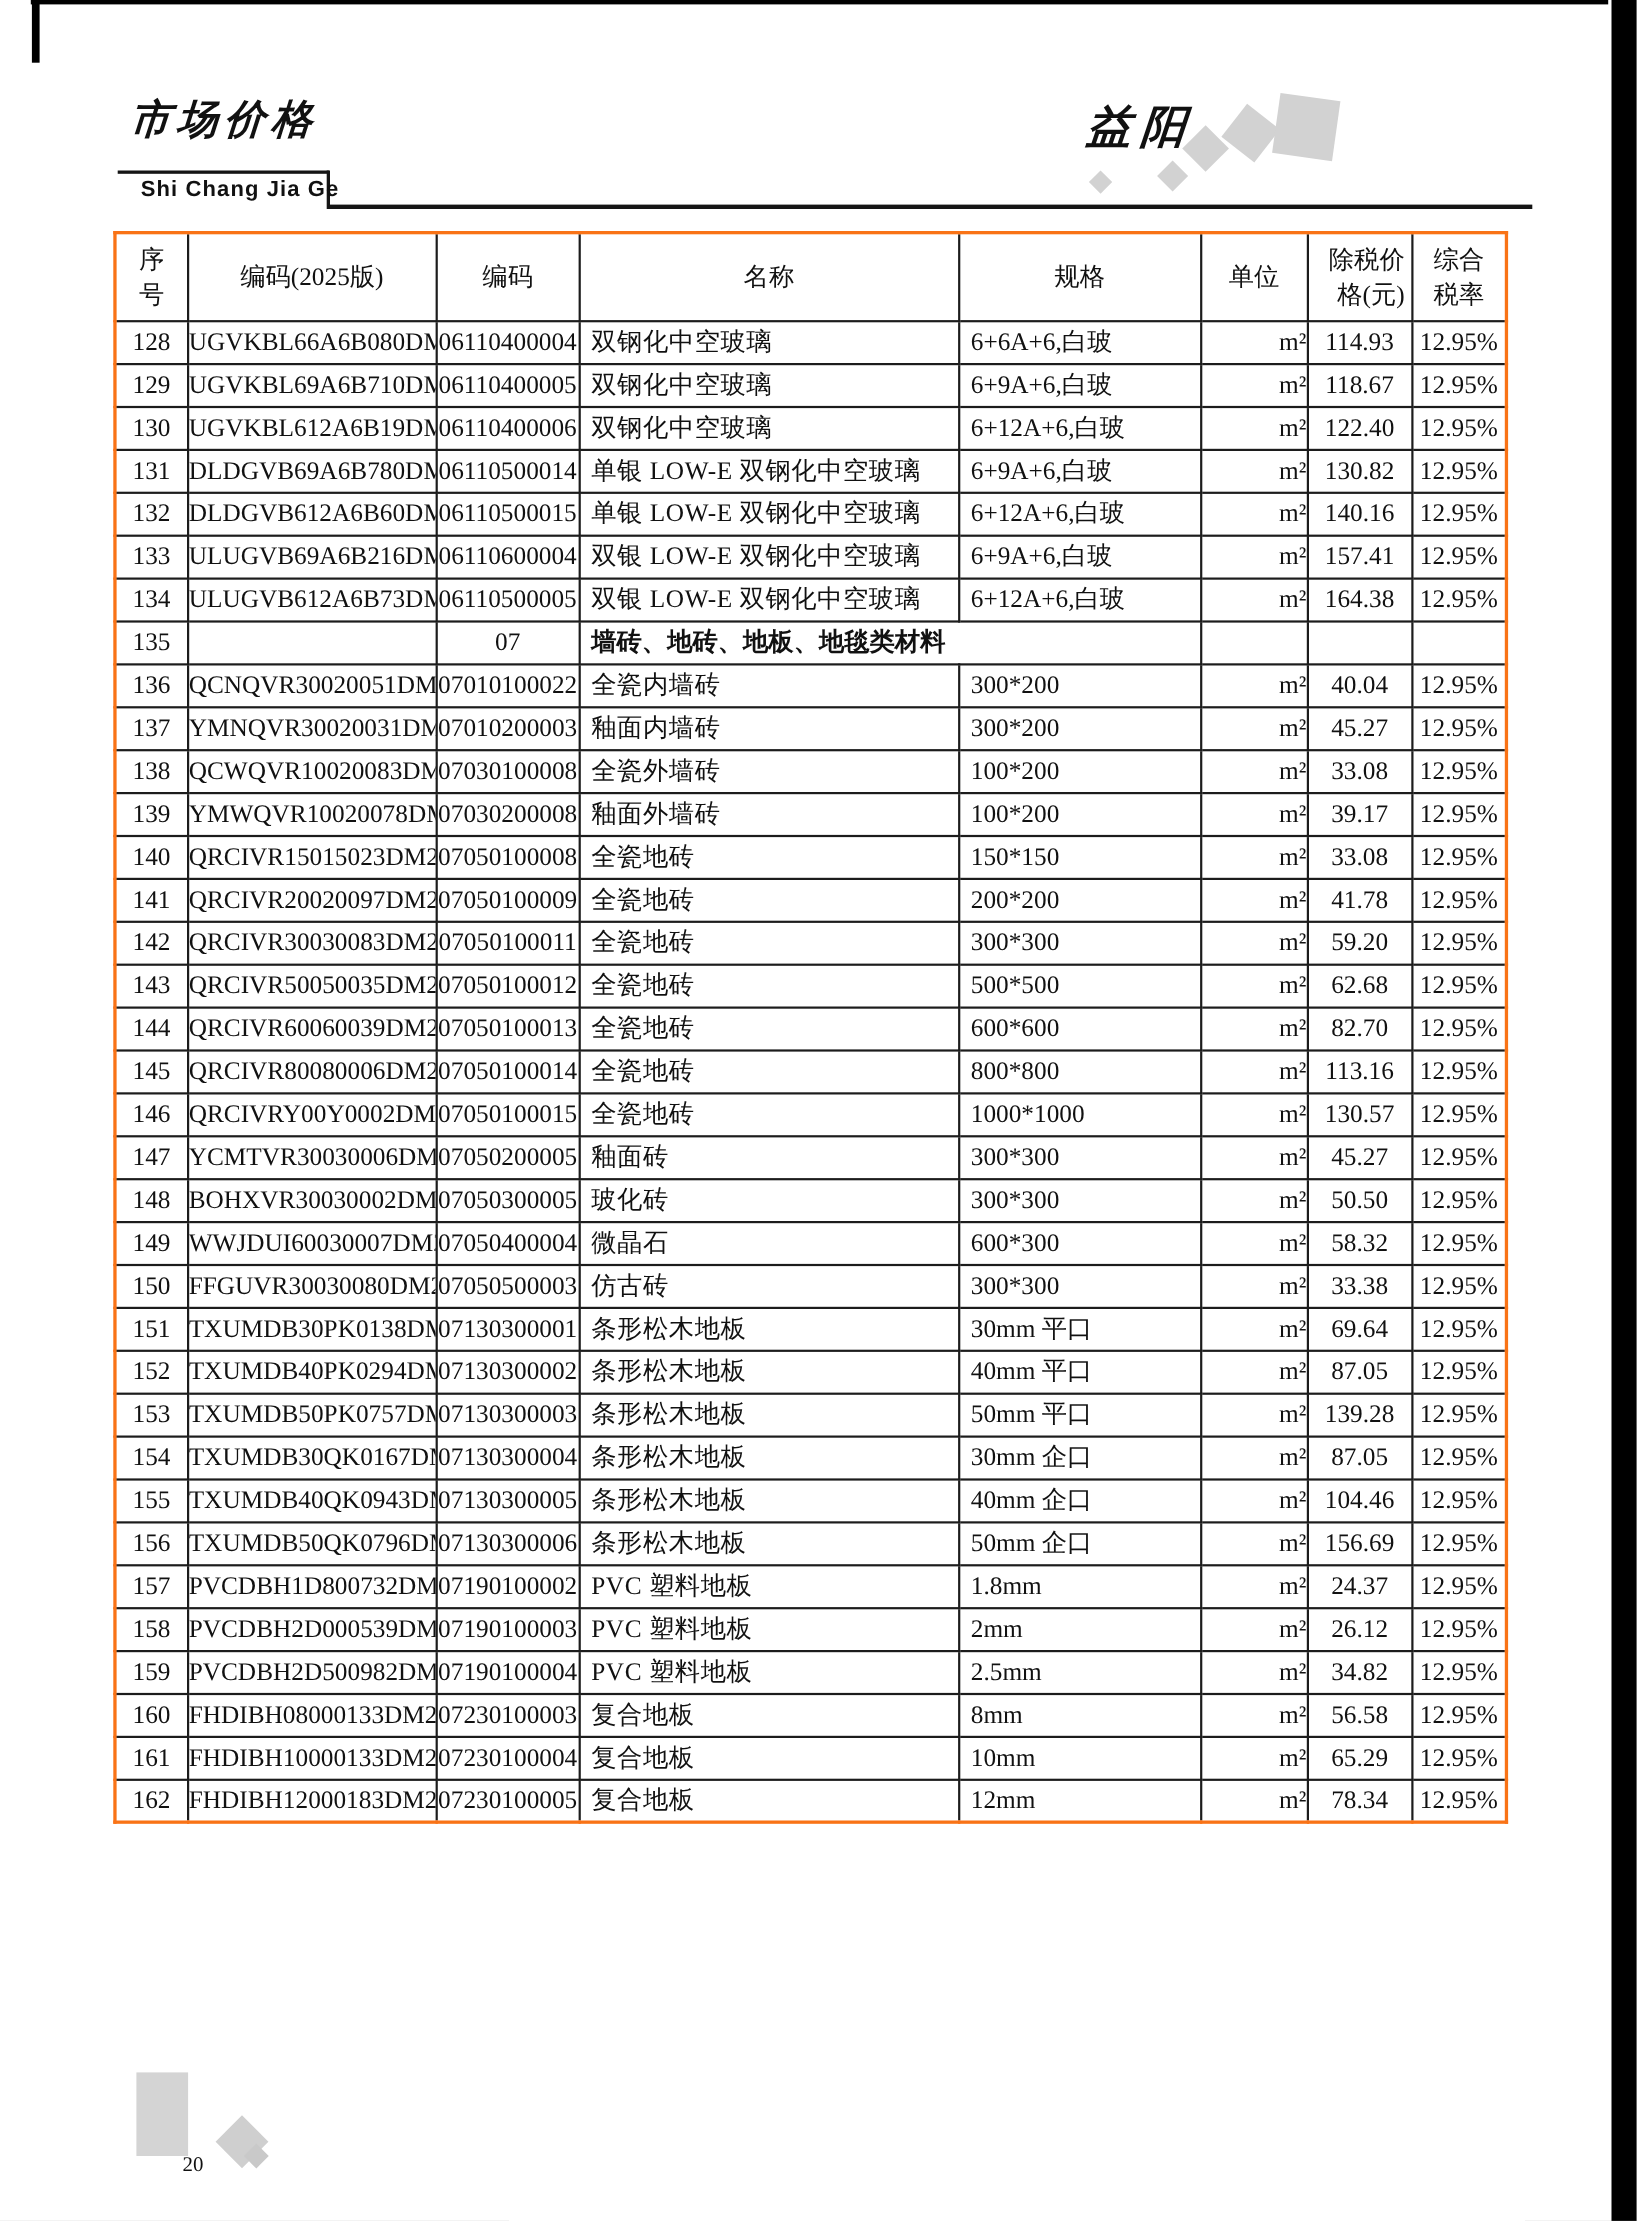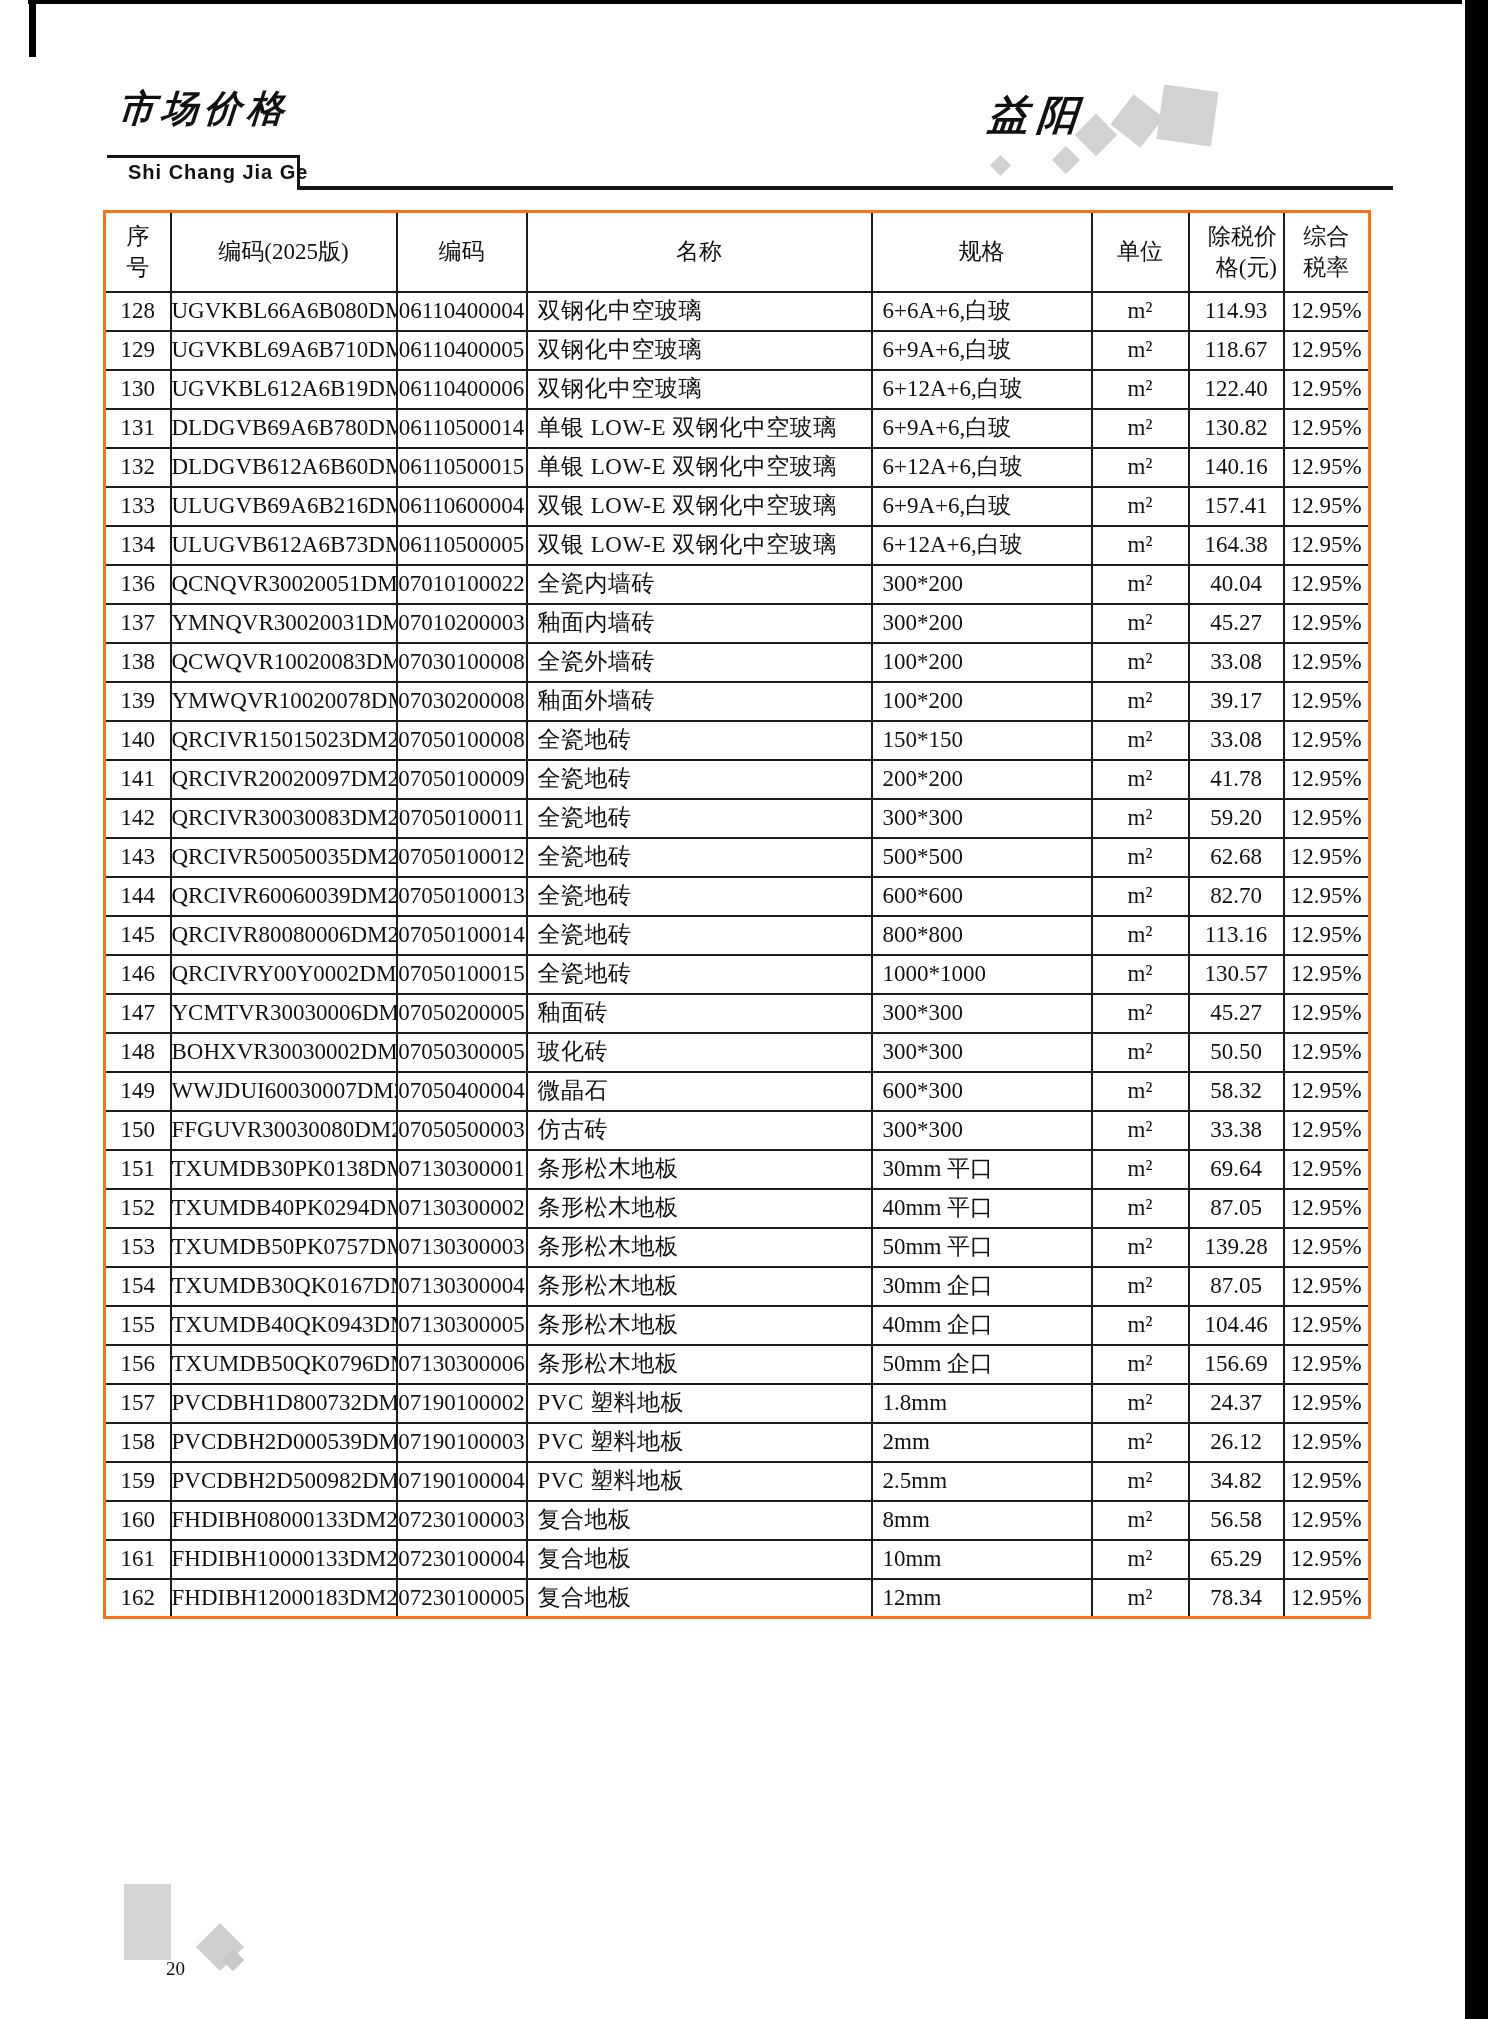--- a/index.html
+++ b/index.html
@@ -49,21 +49,21 @@
   th .hw { display:inline-block; line-height:1.35; }
   th.h-no   .hw { width:28px; }
   th.h-price .hw { width:82px; text-align:right; }
   th.h-rate  .hw { width:58px; }
   td.c { text-align:center; }
   td.l { text-align:left; padding-left:10px; }
   td.code { font-size:21px; letter-spacing:0; }
   td.name { letter-spacing:0.5px; }
   td.catname { font-family:"Liberation Sans","DejaVu Sans",sans-serif;
                font-weight:bold; font-size:23.5px; padding-left:10px; }
-  td.unit { font-size:22px; }
+  td.unit { font-size:22px;text-align:right; }
 
   
   .foot-rect { position:absolute; left:124px; top:1884px; width:47px; height:76px; background:#d4d4d4; }
   .foot-page { position:absolute; left:166px; top:1934px; font-size:19px; z-index:2;margin-top:24px; }
   .fd1 { left:203px; top:1930px; width:34px; height:34px; transform:rotate(45deg); background:#cfcfcf; }
   .fd2 { left:225px; top:1952px; width:16px; height:16px; transform:rotate(45deg); background:#c9c9c9; }
 </style>
 </head>
 <body>
 
@@ -174,20 +174,29 @@
           <td class="c">134</td>
           <td class="c code">ULUGVB612A6B73DM20</td>
           <td class="c code">06110500005</td>
           <td class="l name">双银 LOW-E 双钢化中空玻璃</td>
           <td class="l">6+12A+6,白玻</td>
           <td class="c unit">m²</td>
           <td class="c">164.38</td>
           <td class="c">12.95%</td>
         </tr>
         <tr>
+          <td class="c">135</td>
+          <td class="c code"></td>
+          <td class="c code">07</td>
+          <td class="catname" colspan="2">墙砖、地砖、地板、地毯类材料</td>
+          <td class="c unit"></td>
+          <td class="c"></td>
+          <td class="c"></td>
+        </tr>
+        <tr>
           <td class="c">136</td>
           <td class="c code">QCNQVR30020051DM20</td>
           <td class="c code">07010100022</td>
           <td class="l name">全瓷内墙砖</td>
           <td class="l">300*200</td>
           <td class="c unit">m²</td>
           <td class="c">40.04</td>
           <td class="c">12.95%</td>
         </tr>
         <tr>

